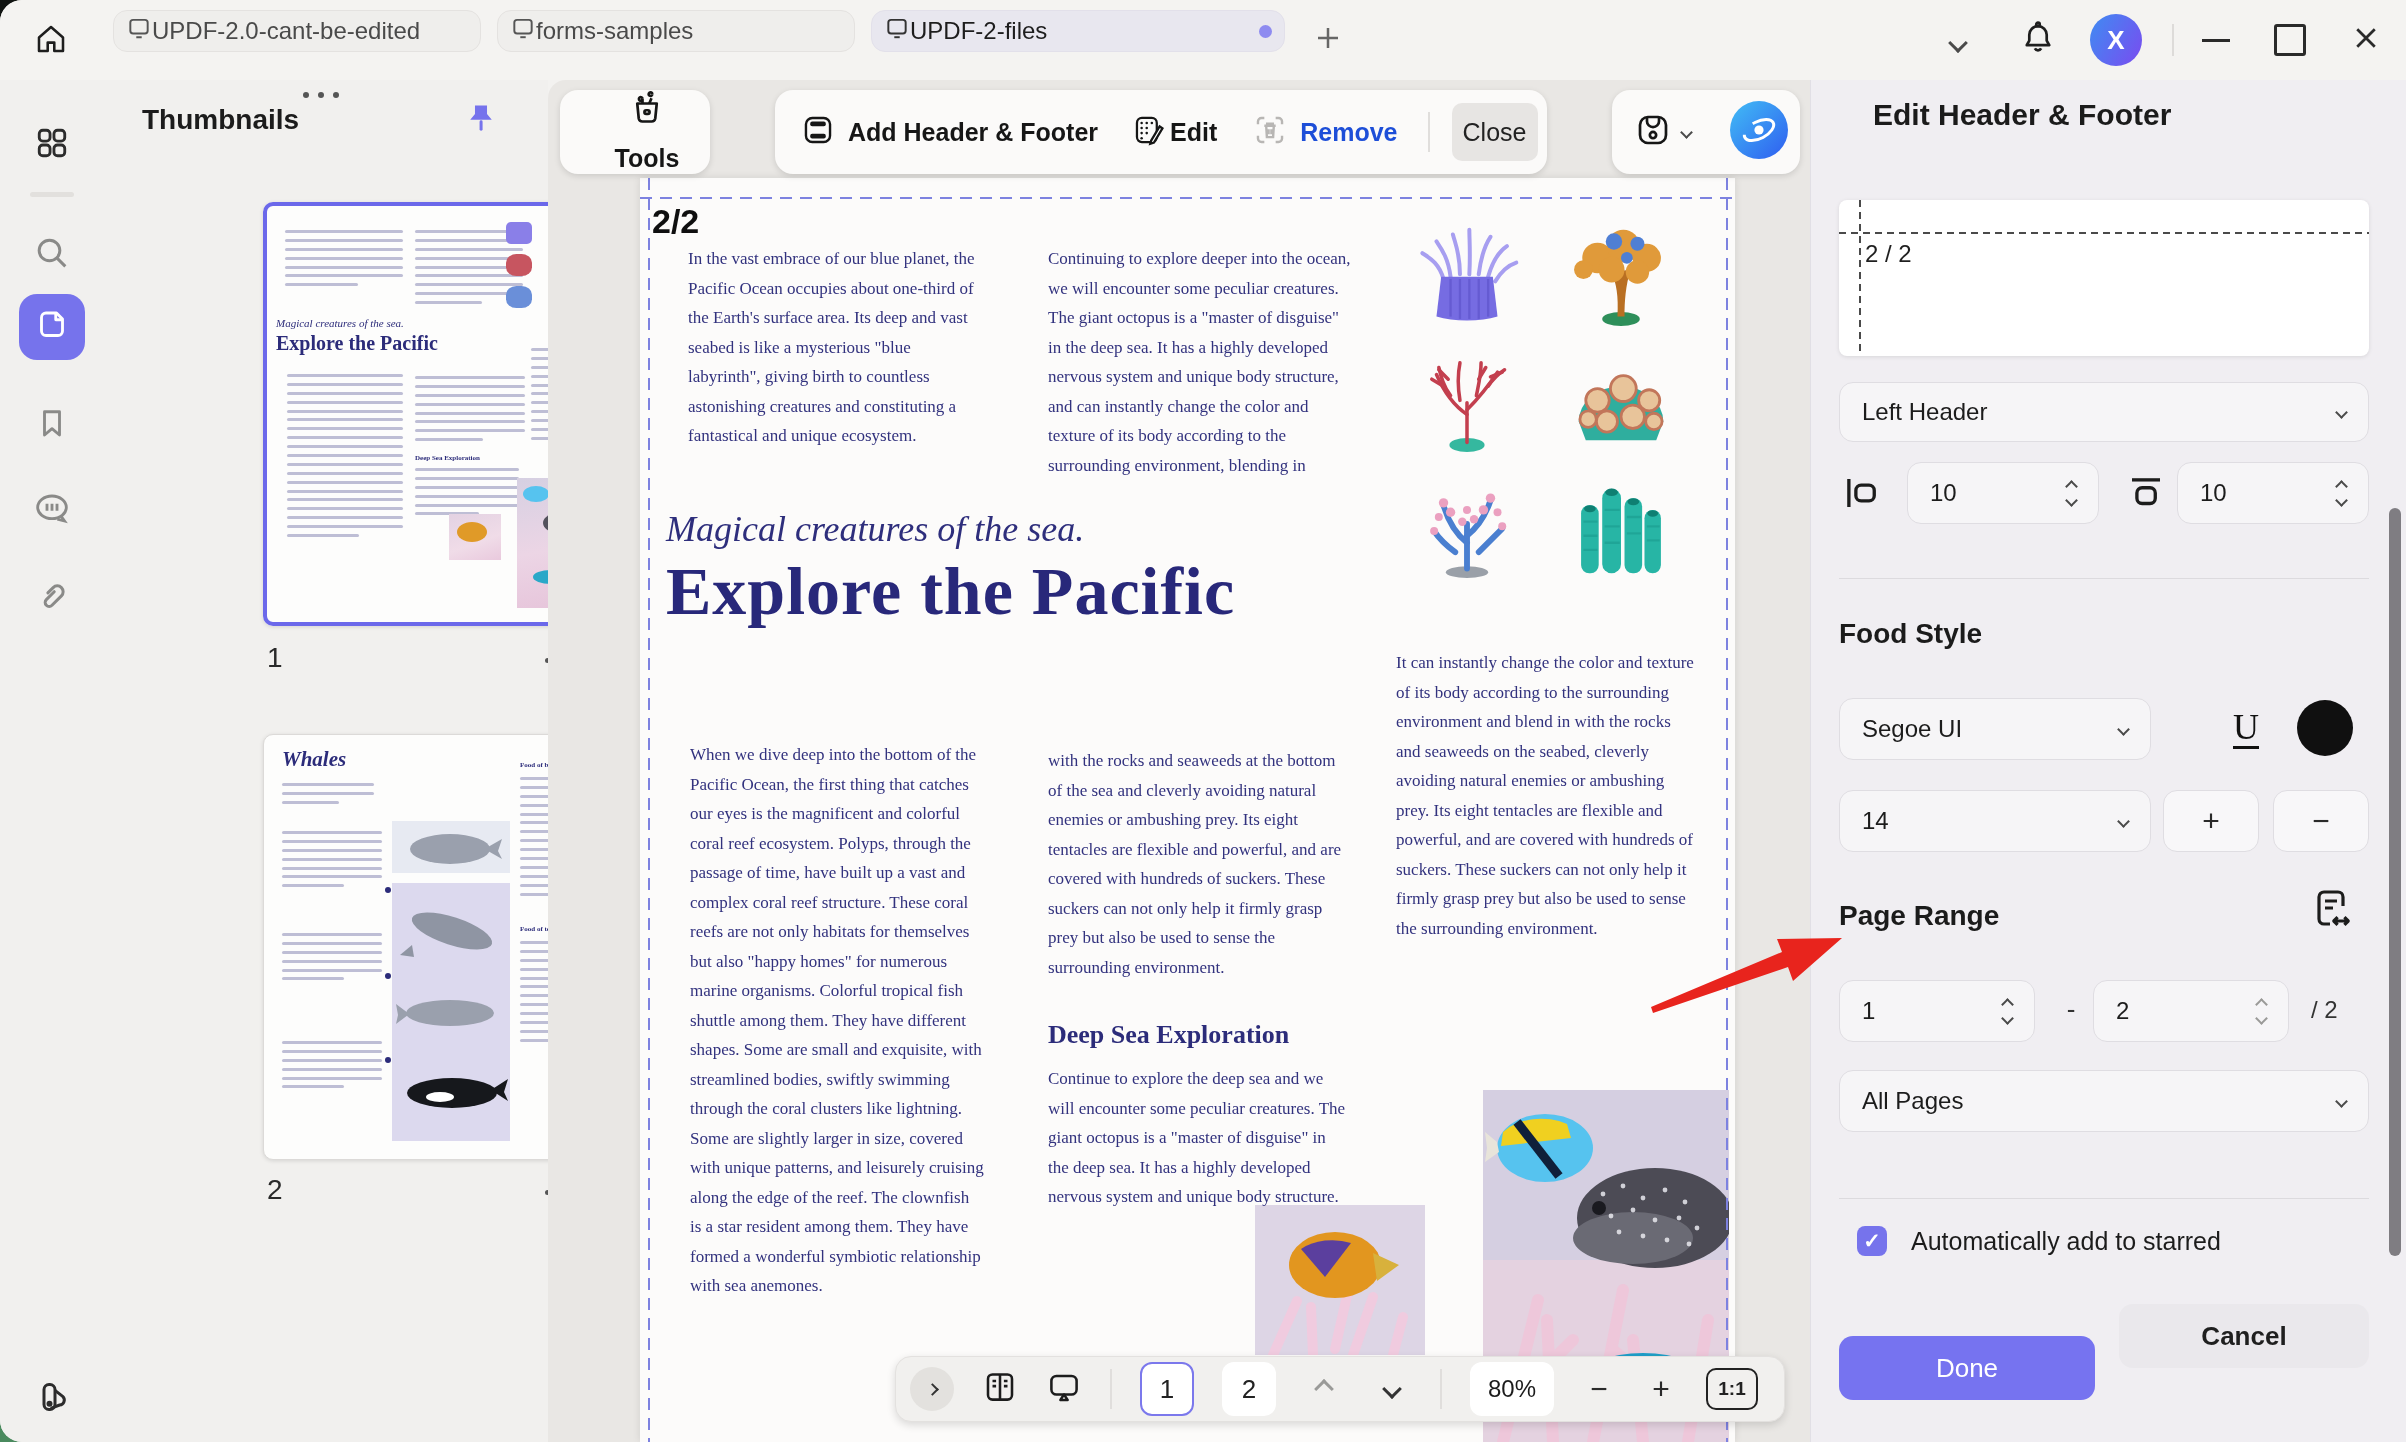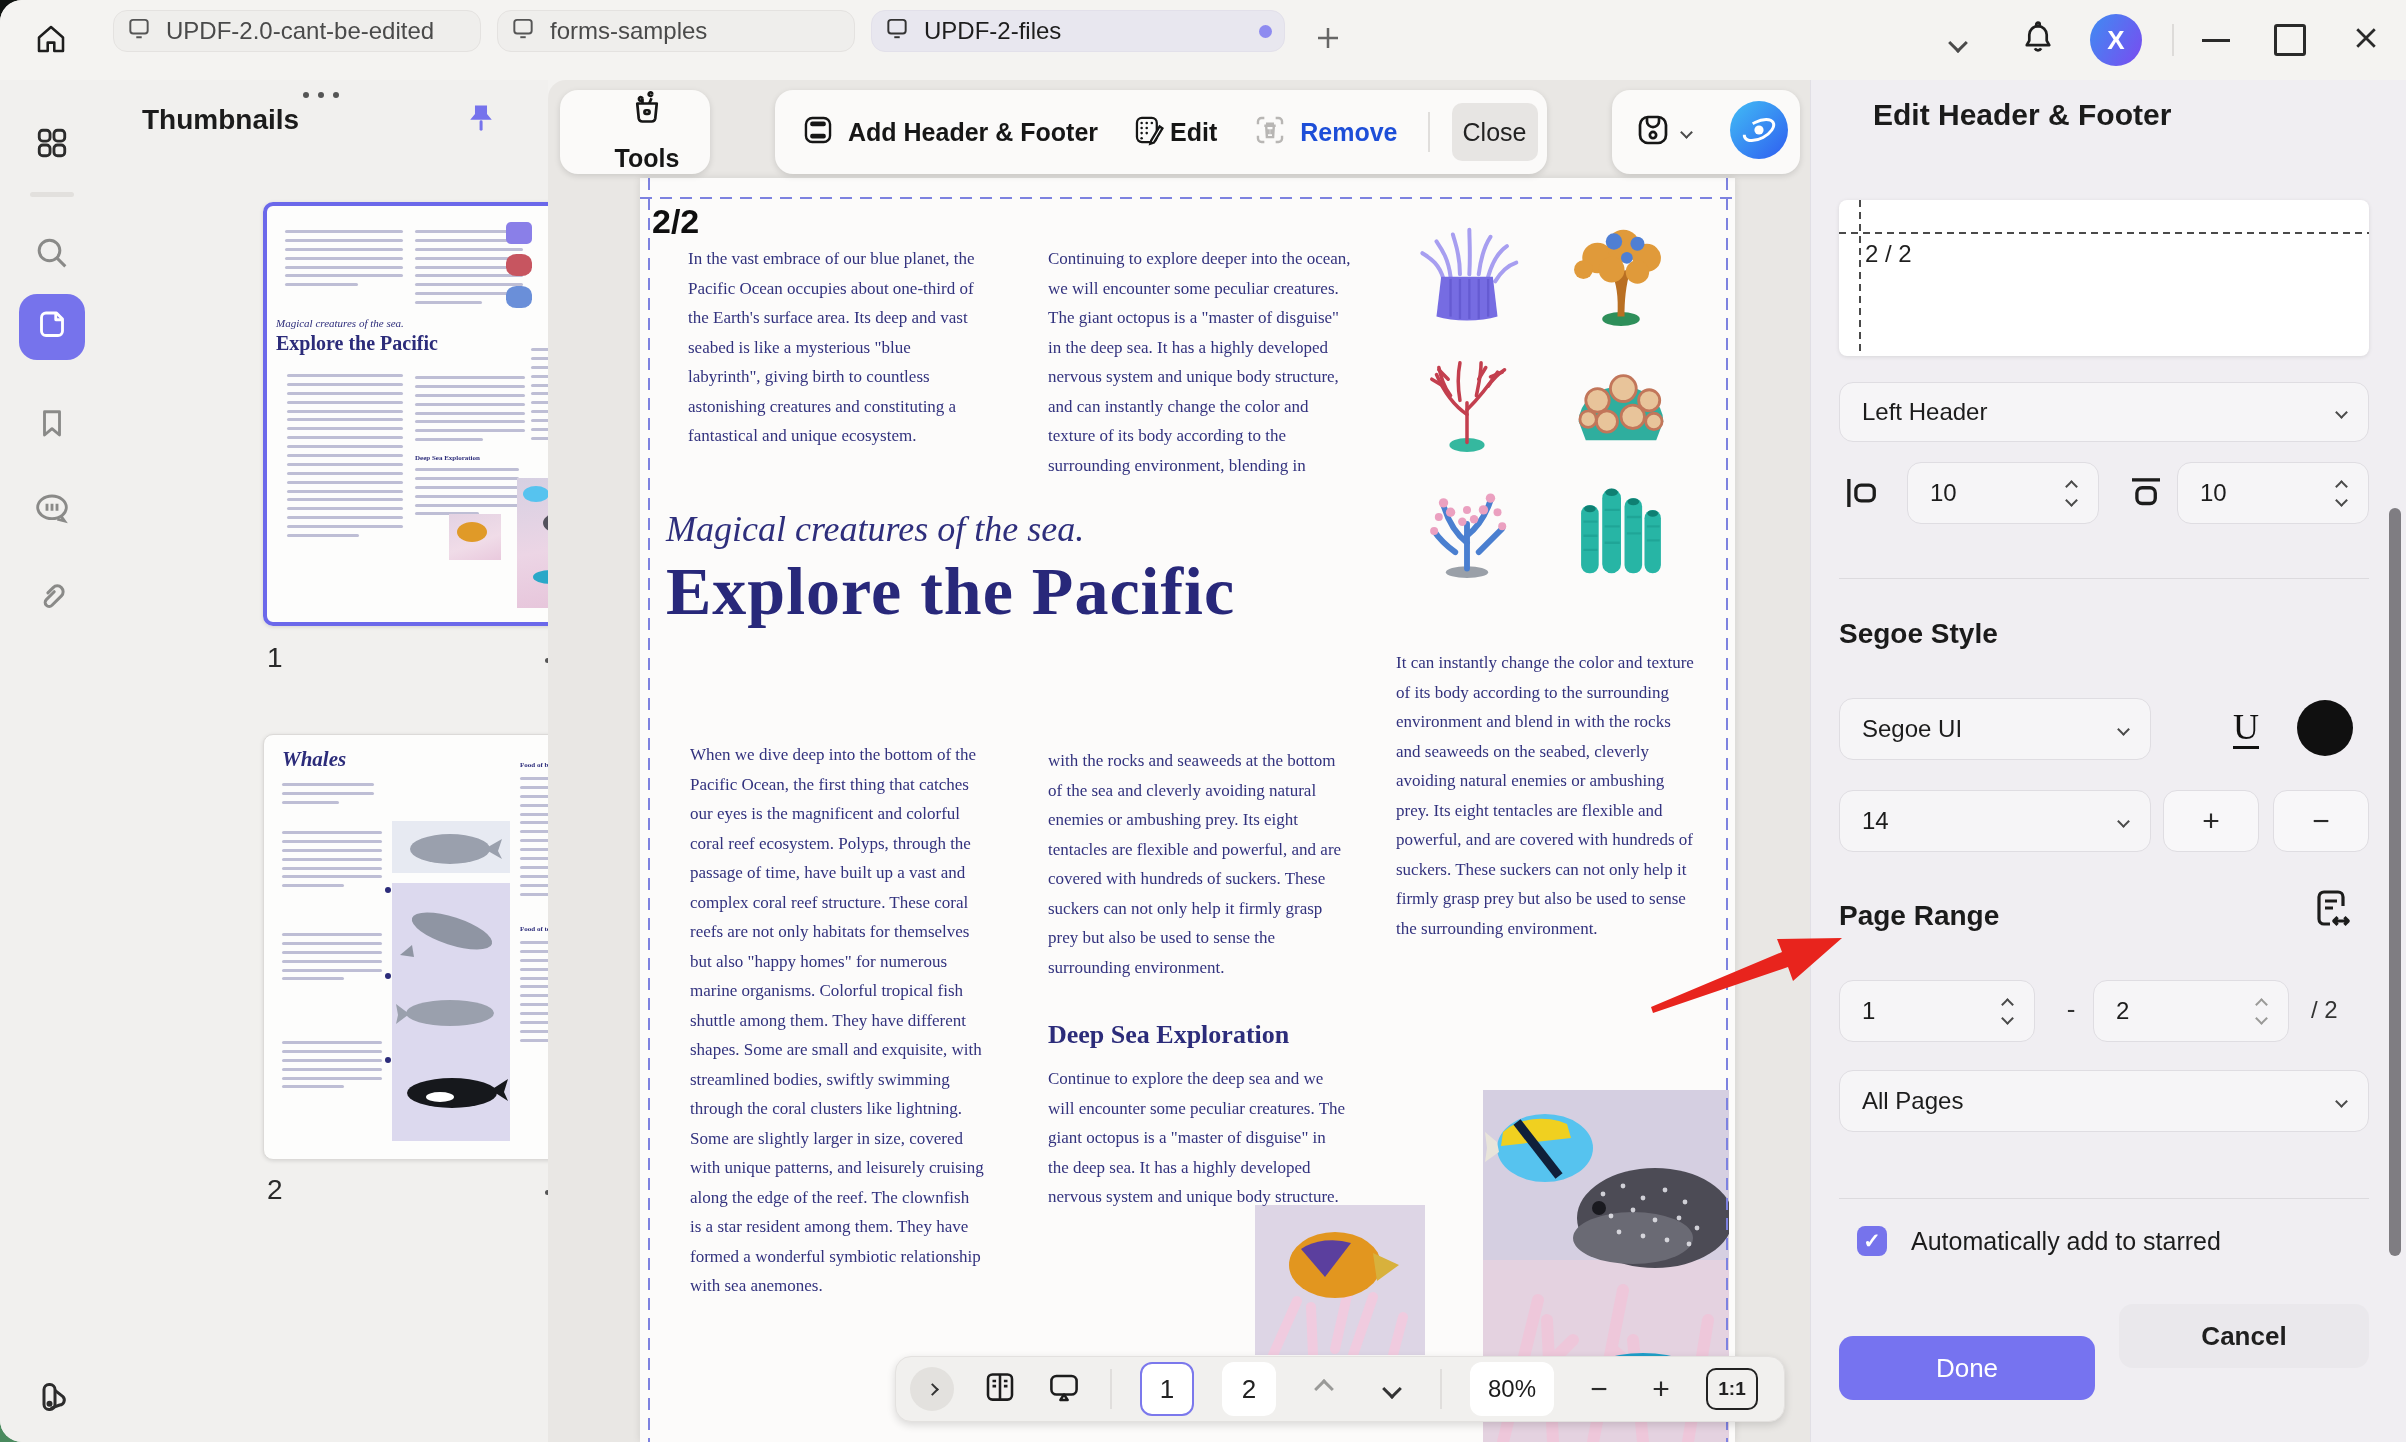--- a/index.html
+++ b/index.html
@@ -5,21 +5,21 @@
   html,body{margin:0;padding:0;}
   body{
     width:2406px;height:1442px;position:relative;overflow:hidden;
     font-family:"Liberation Sans", sans-serif;
     background:radial-gradient(circle at 0% 100%, #4a8a5e 0 110px, #101311 111px);
   }
   .abs{position:absolute;}
   .app{position:absolute;inset:0;background:#f3f2f0;border-radius:22px 0 0 22px;overflow:hidden;}
   
   .titlebar{position:absolute;left:0;top:0;width:2406px;height:80px;background:#f4f3f1;}
-  .tab{position:absolute;top:10px;height:42px;border-radius:14px;display:flex;align-items:center;gap:14px;
+  .tab{position:absolute;top:10px;height:42px;border-radius:14px;display:flex;align-items:center;
        padding:0 12px;box-sizing:border-box;background:#efeeec;border:1px solid #e4e2e0;color:#4a4a4a;font-size:24px;}
   .tab.active{background:#e8e7ef;border-color:#e2e0ea;color:#1d1d1d;}
   .tab .dot{width:13px;height:13px;border-radius:50%;background:#8e8bf0;margin-left:auto;}
   .winbtn{position:absolute;display:flex;align-items:center;justify-content:center;}
   .avatar{width:52px;height:52px;border-radius:50%;background:linear-gradient(120deg,#3f8cf2,#7a4bf0);
           color:#fff;font-weight:bold;font-size:26px;display:flex;align-items:center;justify-content:center;}
   .chev{display:inline-block;width:11px;height:11px;border-right:3px solid #4a4a4a;border-bottom:3px solid #4a4a4a;transform:rotate(45deg);}
   .chev.up{transform:rotate(-135deg);}
   .chev.right{transform:rotate(-45deg);}
   .chev.sm{width:7px;height:7px;border-width:2.2px;}
@@ -716,21 +716,21 @@
     <div class="ctl" style="left:366px;top:382px;width:192px;height:62px;">
       <span>10</span>
       <span class="spin-arrows">
           <span class="chev sm up"></span>
           <span class="chev sm"></span>
         </span>
     </div>
 
     <div class="hr" style="top:498px;"></div>
 
-    <div class="abs sec-title" style="left:28px;top:538px;">Segoe Style</div>
+    <div class="abs sec-title" style="left:28px;top:538px;">Food Style</div>
     <div class="ctl" style="left:28px;top:618px;width:312px;height:62px;">
       <span>Segoe UI</span>
       <span class="chev sm"></span>
     </div>
     <div class="abs" style="left:400px;top:618px;width:70px;height:62px;display:flex;align-items:center;justify-content:center;">
       <span style="font-family:'Liberation Serif',serif;font-size:36px;color:#111;border-bottom:3px solid #111;line-height:1.05;">U</span>
     </div>
     <div class="abs" style="left:486px;top:620px;width:56px;height:56px;border-radius:50%;background:#101010;"></div>
 
     <div class="ctl" style="left:28px;top:710px;width:312px;height:62px;">

